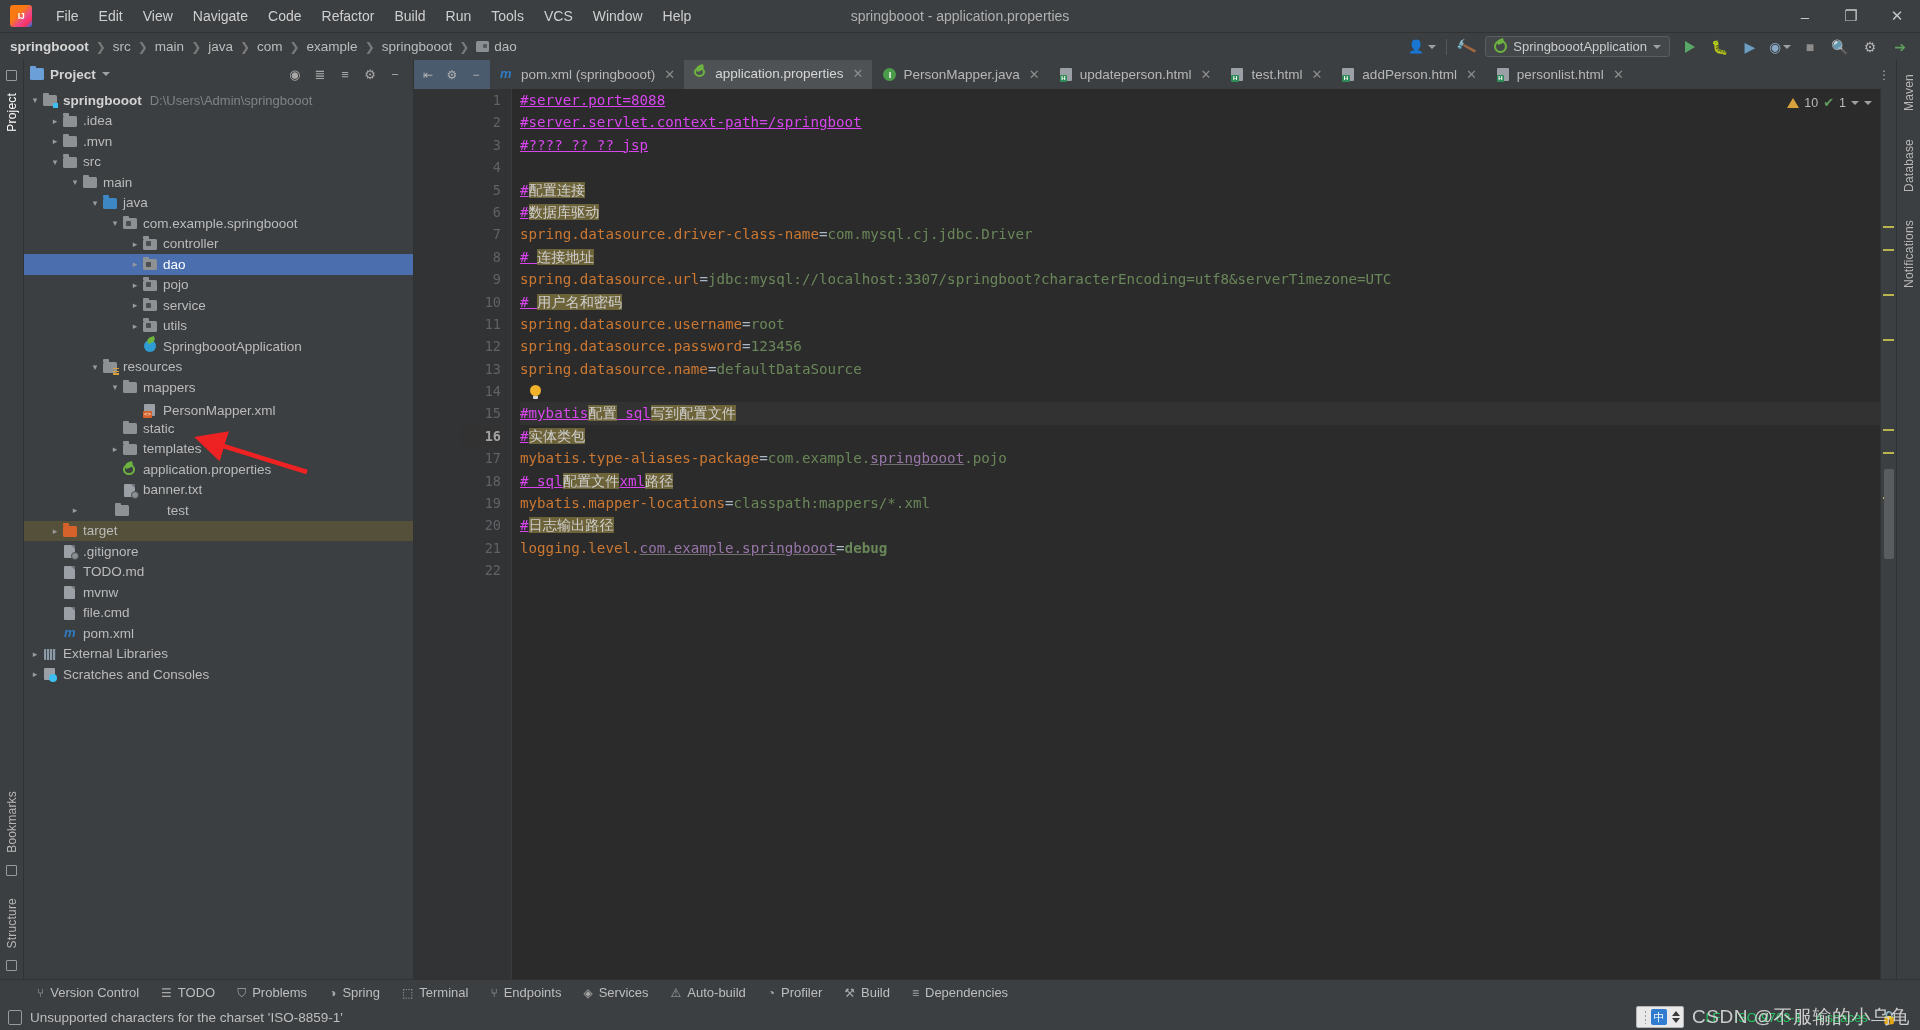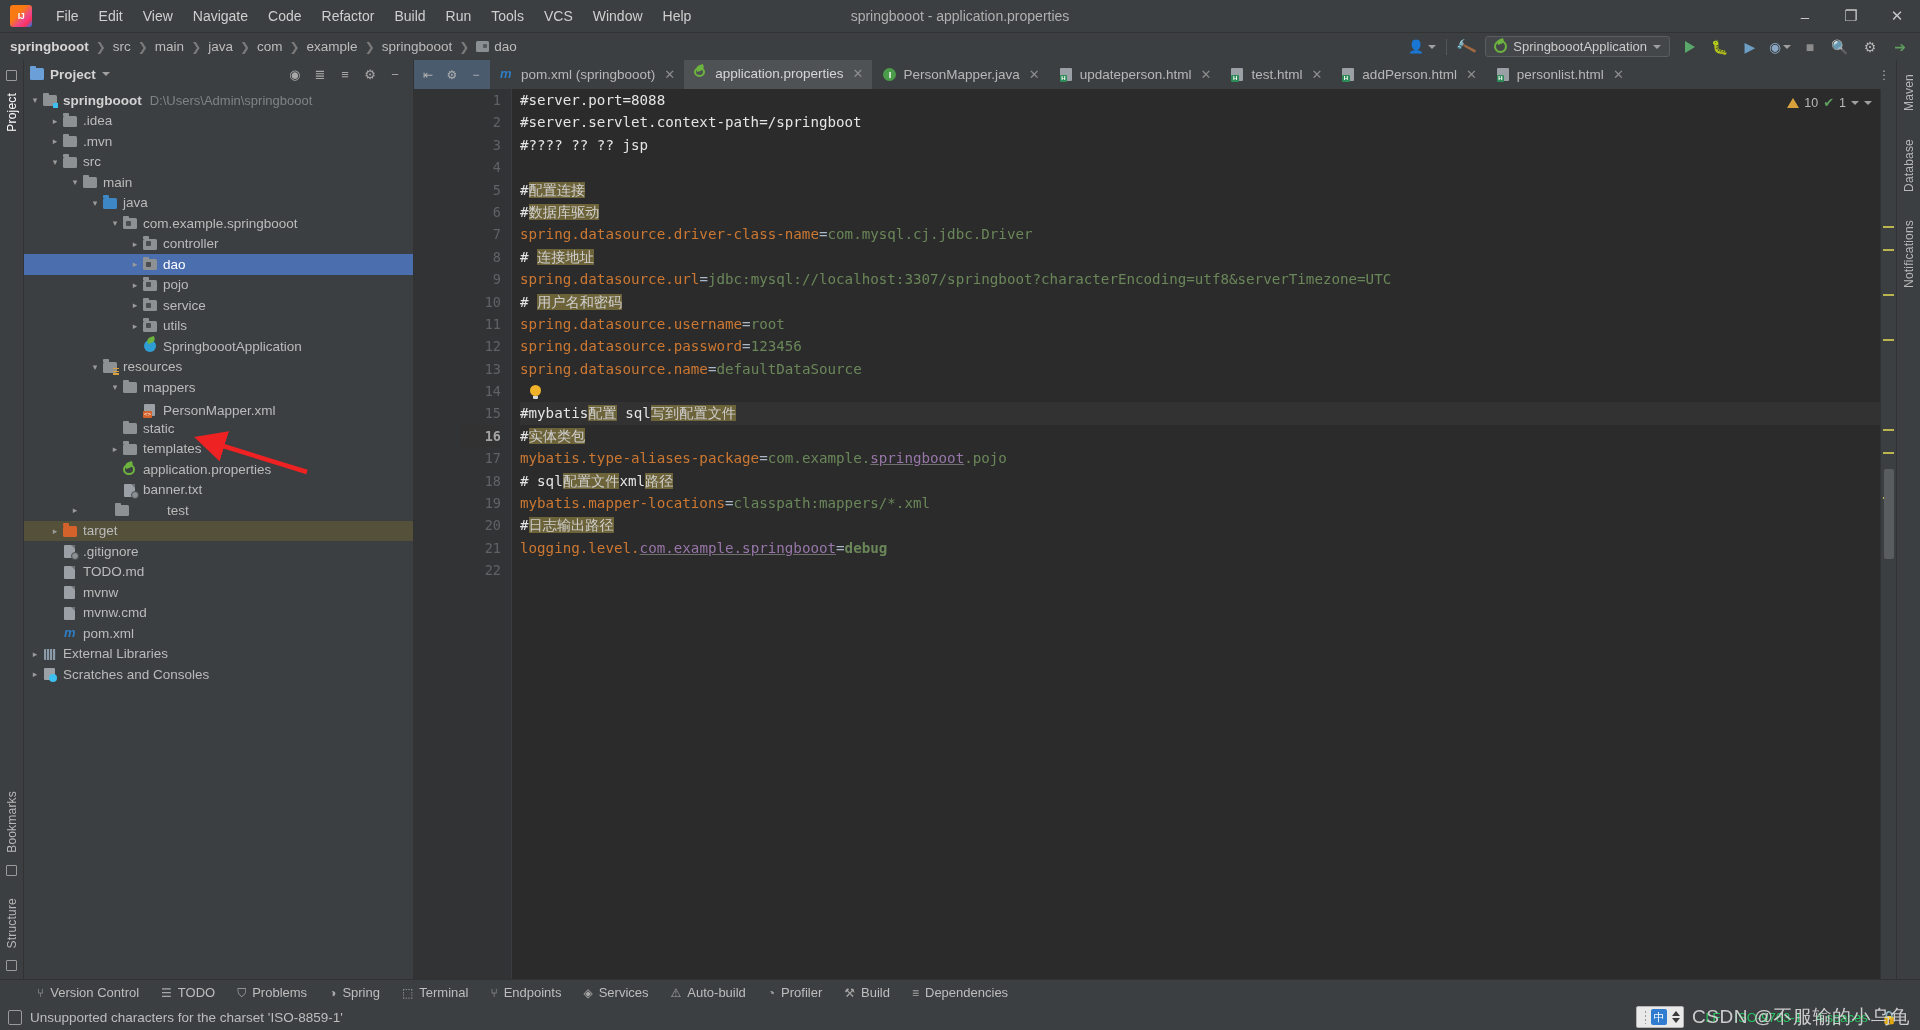--- a/index.html
+++ b/index.html
@@ -186,21 +186,21 @@
     border-right:1px solid #3a3d3f;
   }
   .code{
     flex:1; font-family:"DejaVu Sans Mono", monospace; font-size:14.2px;
     padding-left:8px; color:#a9b7c6; overflow:hidden; position:relative; min-width:0;
   }
   .ln{ height:22.4px; line-height:22.4px; white-space:pre; }
   .ln.cur{ background:#323232; }
   .gl{ height:22.4px; line-height:22.4px; }
   .gl.cur{ color:#a4a3a3; font-weight:bold; background:#323232;}
-  .cm{ color:#e5e5e5; }
+  .cm{ color:#d946ef;text-decoration:underline; }
   .cjk{ background:#6d6339; color:#cfcfcf; }
   .key{ color:#cc7832; }
   .sep{ color:#a9b7c6; }
   .val{ color:#6a8759; }
   .valb{ color:#6a8759; font-weight:bold;}
   .ident{ color:#9876aa; text-decoration:underline; text-decoration-color:#6f6f6f;}
   .bulb{
     display:inline-block;width:11px;height:14px;position:relative;vertical-align:-3px;margin-left:10px;
   }
   .bulb::before{content:"";position:absolute;left:0;top:0;width:11px;height:11px;border-radius:50%;background:#f0b32a;}
@@ -549,21 +549,21 @@
             <span class="ic">
               <span class="doc"></span>
             </span>
             <span class="tlabel">mvnw</span>
           </div>
           <div class="trow" style="padding-left: 24px;">
             <span class="chev"></span>
             <span class="ic">
               <span class="doc"></span>
             </span>
-            <span class="tlabel">mvnw.cmd</span>
+            <span class="tlabel">file.cmd</span>
           </div>
           <div class="trow" style="padding-left: 24px;">
             <span class="chev"></span>
             <span class="ic">
               <span class="m-ic">m</span>
             </span>
             <span class="tlabel">pom.xml</span>
           </div>
           <div class="trow" style="padding-left: 4px;">
             <span class="chev closed"></span>

